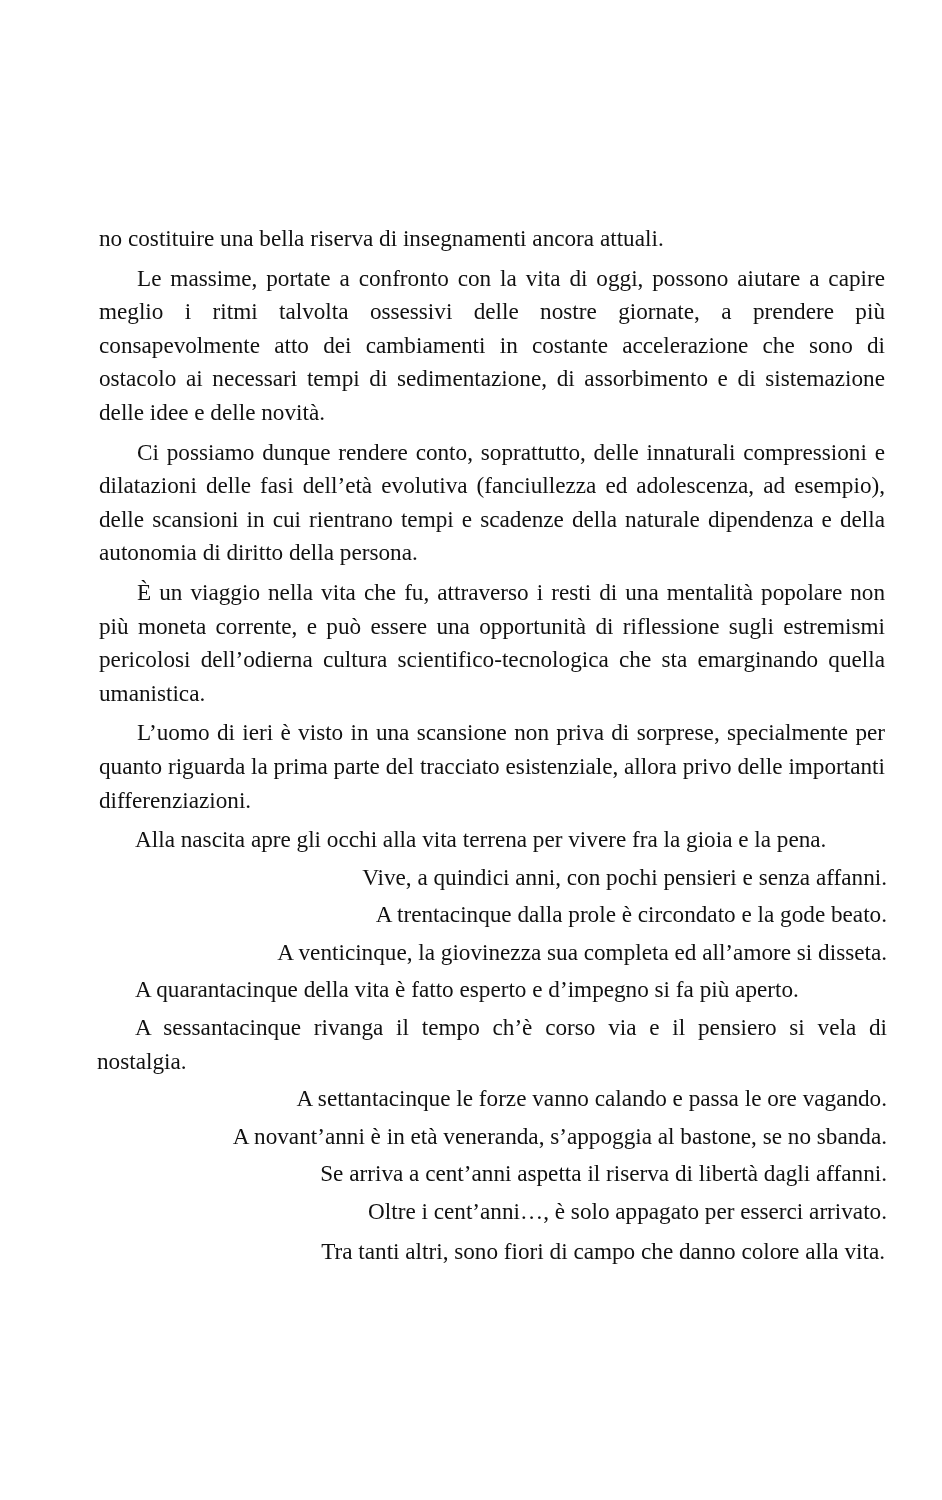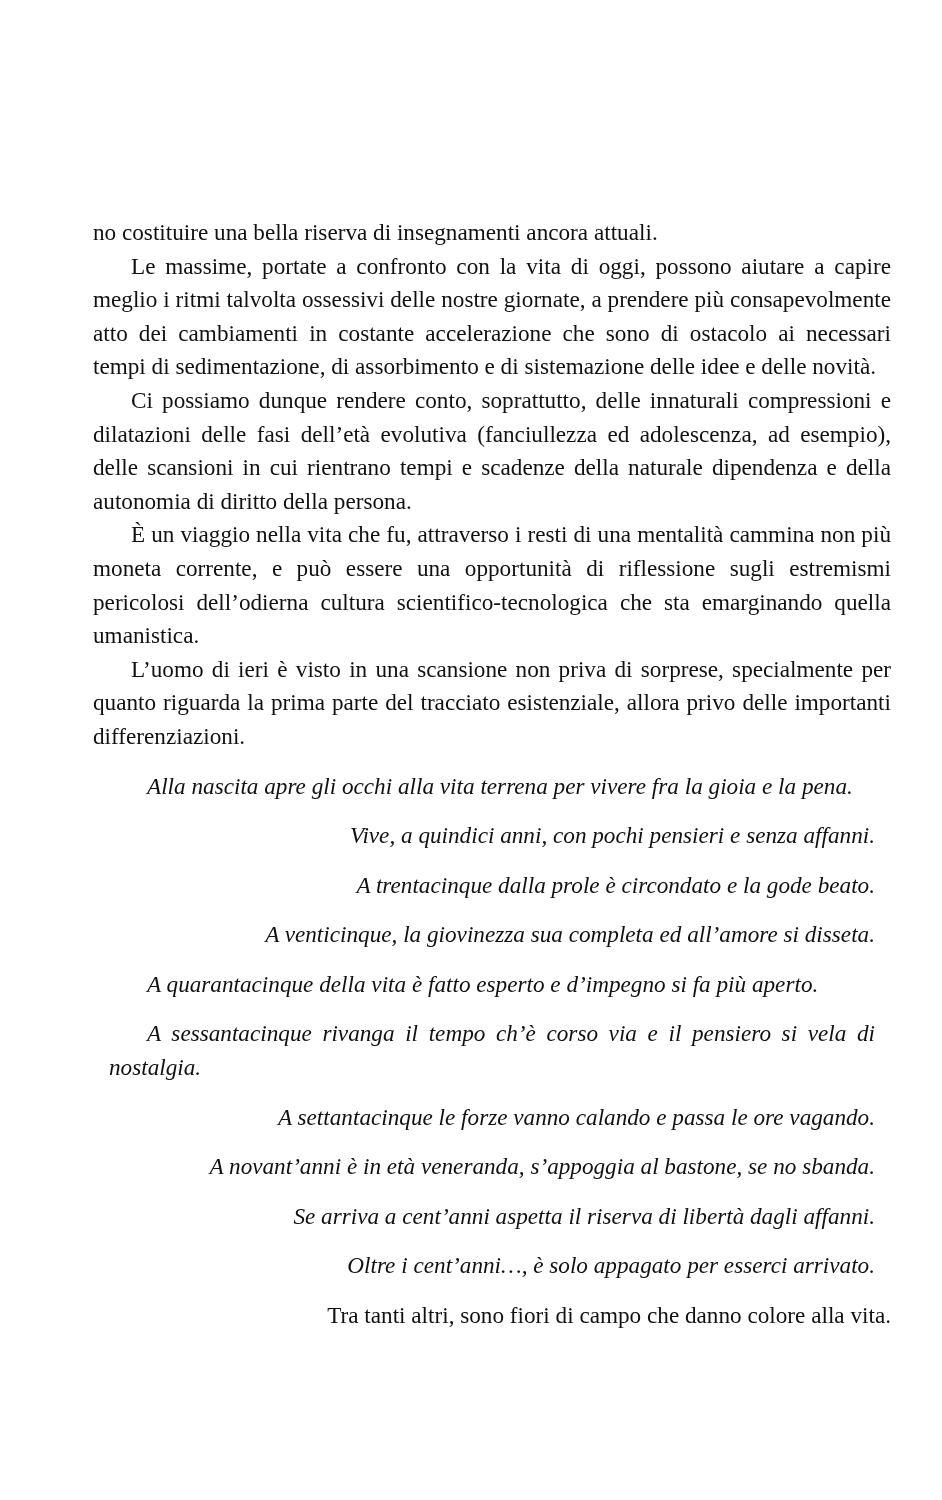--- a/index.html
+++ b/index.html
@@ -33,60 +33,59 @@
     text-justify: inter-word;
     font-size: 23.2px;
     line-height: 33.6px;
     color: #111111;
     -webkit-hyphens: manual;
     hyphens: manual;
   }
 
   
   p.para {
-    margin: 0;
+    margin: 6px;
     padding: 0;
     text-indent: 38px;
     text-align: justify;
     font-style: normal;
   }
 
   
   p.para.continuation {
     text-indent: 0;
   }
 
   
   p.maxim {
-    margin: 16px;
+    margin: 4px;
     padding: 0;
     text-indent: 38px;
     text-align: justify;
-    font-style: italic;
   }
 
   
   p.maxim.short,
   p.para.short {
     text-align: right;
   }
 </style>
 </head>
 <body>
 
 <div class="page">
   <div class="text-column">
 
     <p class="para continuation">no costituire una bella riserva di insegnamenti ancora attuali.</p>
 
     <p class="para">Le massime, portate a confronto con la vita di oggi, possono aiutare a capire meglio i ritmi talvolta ossessivi delle nostre giornate, a prendere più consapevolmente atto dei cambiamenti in costante accelerazione che sono di ostacolo ai necessari tempi di sedimentazione, di assorbimento e di sistemazione delle idee e delle novità.</p>
 
     <p class="para">Ci possiamo dunque rendere conto, soprattutto, delle innaturali compressioni e dilatazioni delle fasi dell’età evolutiva (fanciullezza ed adolescenza, ad esempio), delle scansioni in cui rientrano tempi e scadenze della naturale dipendenza e della autonomia di diritto della persona.</p>
 
-    <p class="para">È un viaggio nella vita che fu, attraverso i resti di una mentalità cammina non più moneta corrente, e può essere una opportunità di riflessione sugli estremismi pericolosi dell’odierna cultura scientifico-tecnologica che sta emarginando quella umanistica.</p>
+    <p class="para">È un viaggio nella vita che fu, attraverso i resti di una mentalità popolare non più moneta corrente, e può essere una opportunità di riflessione sugli estremismi pericolosi dell’odierna cultura scientifico-tecnologica che sta emarginando quella umanistica.</p>
 
     <p class="para">L’uomo di ieri è visto in una scansione non priva di sorprese, specialmente per quanto riguarda la prima parte del tracciato esistenziale, allora privo delle importanti differenziazioni.</p>
 
     <p class="maxim">Alla nascita apre gli occhi alla vita terrena per vivere fra la gioia e la pena.</p>
 
     <p class="maxim short">Vive, a quindici anni, con pochi pensieri e senza affanni.</p>
 
     <p class="maxim short">A trentacinque dalla prole è circondato e la gode beato.</p>
 
     <p class="maxim short">A venticinque, la giovinezza sua completa ed all’amore si disseta.</p>

